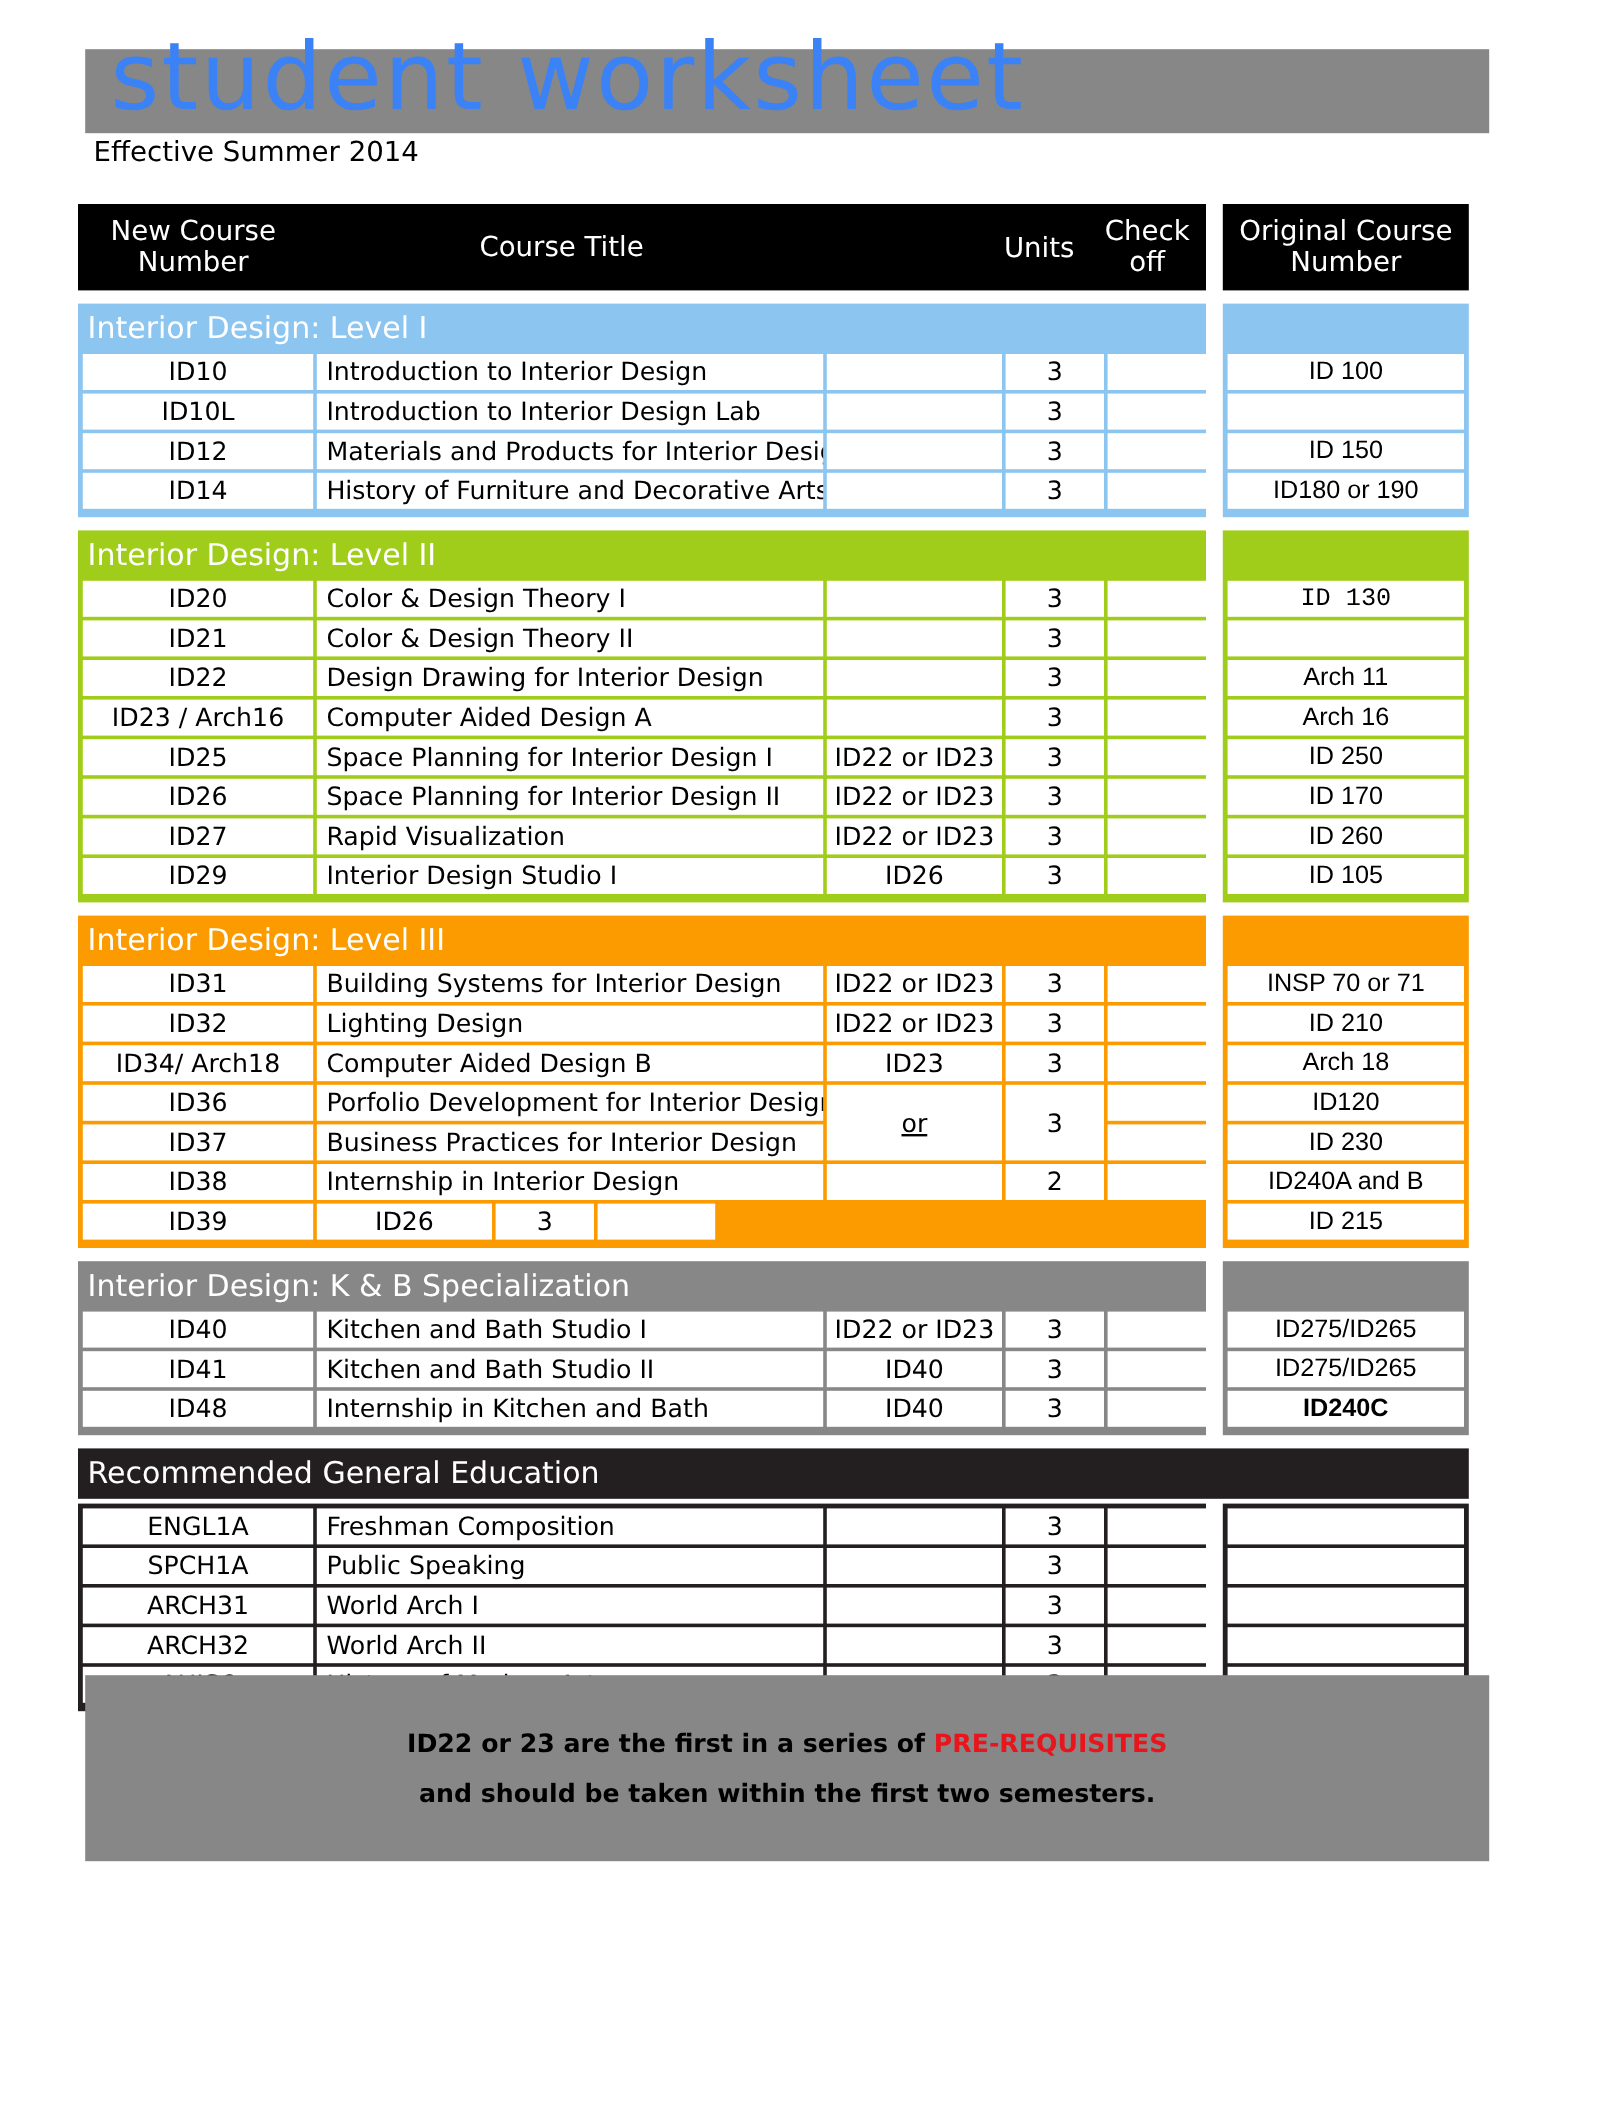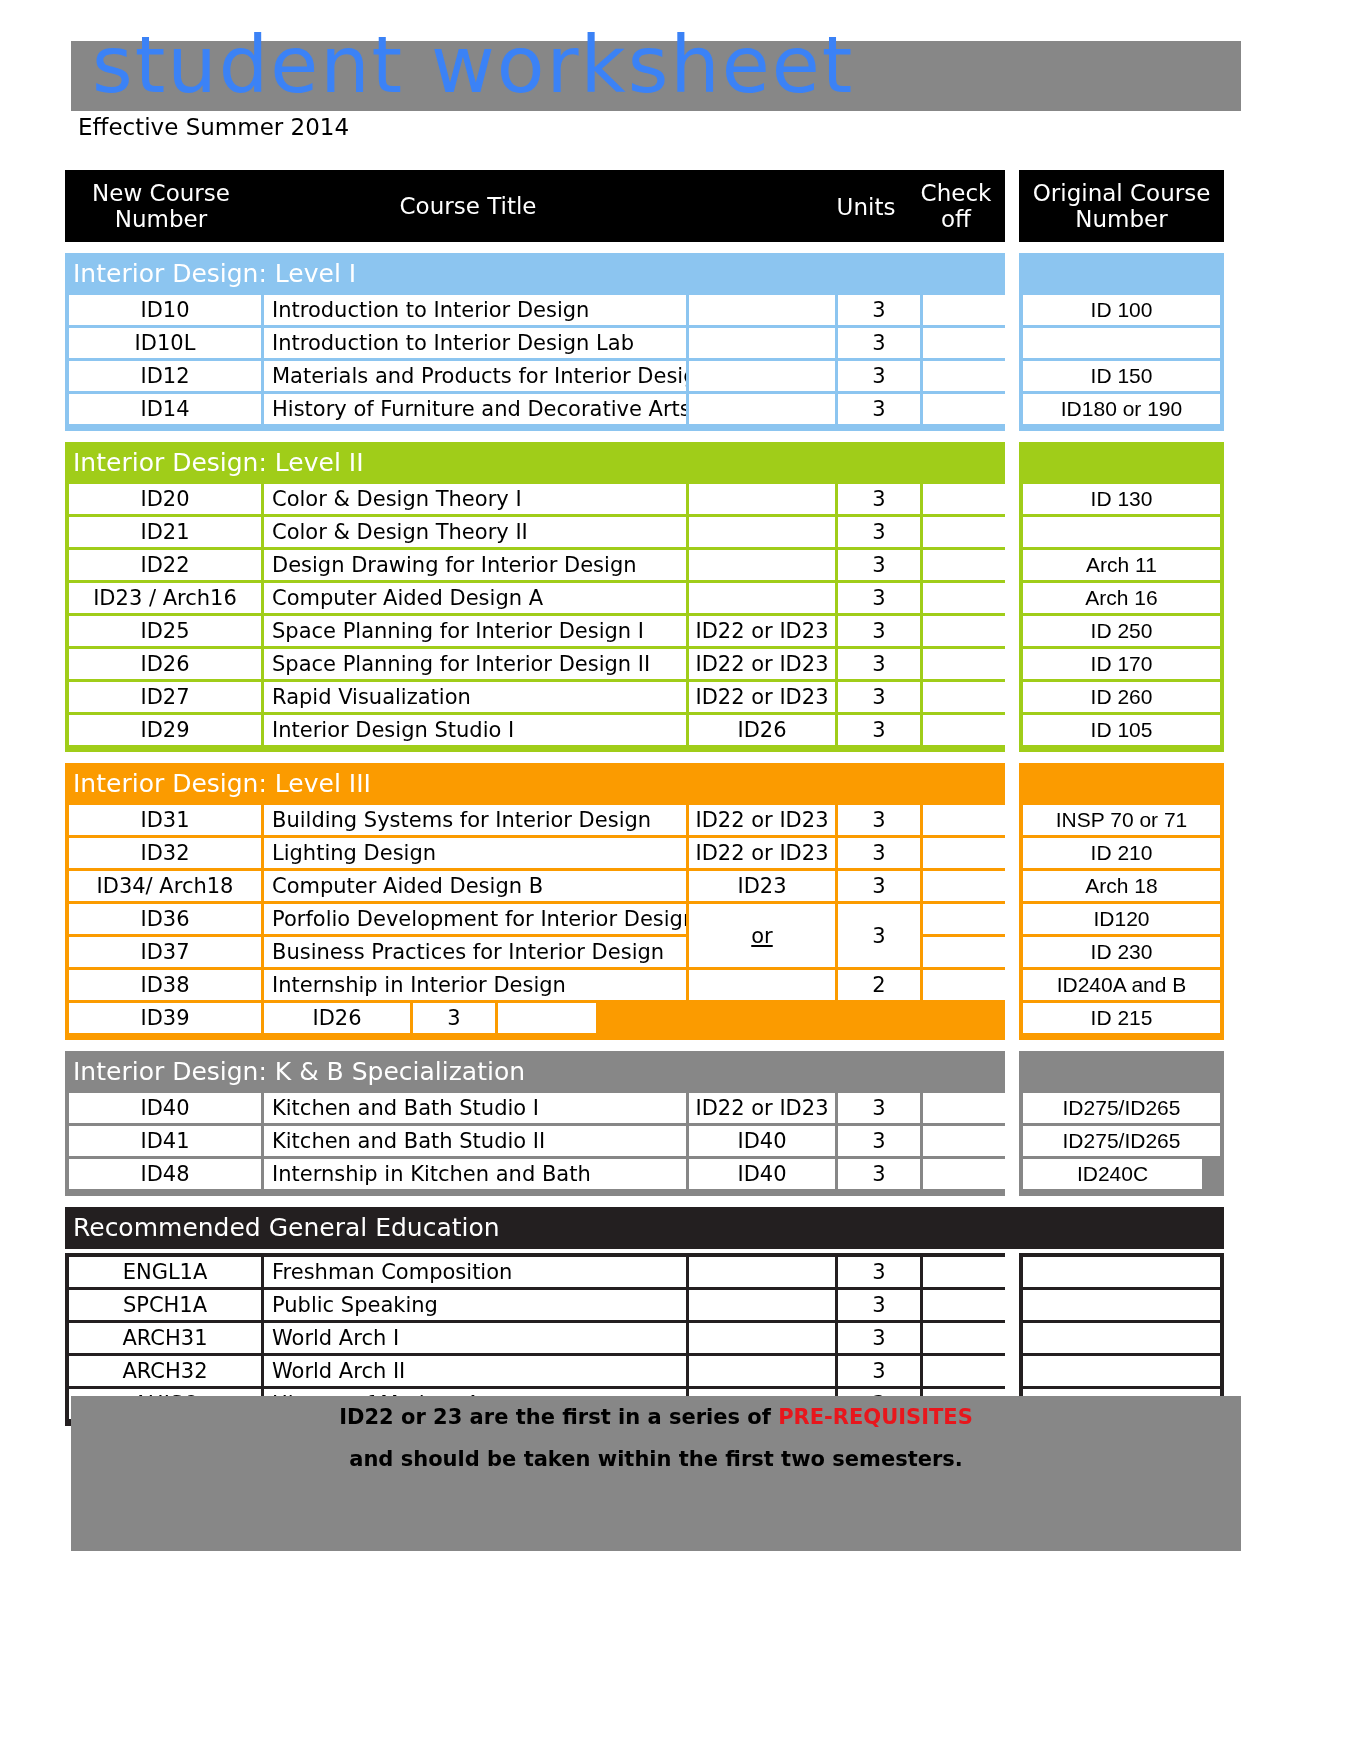--- a/index.html
+++ b/index.html
@@ -179,20 +179,21 @@
   .footer-note {
     position: absolute;
     left: 71px;
     top: 1396px;
     width: 1170px;
     height: 155px;
     background: #878787;
     display: flex;
     flex-direction: column;
     align-items: center;
+    justify-content: center;
   }
   .footer-line {
     font-family: "DejaVu Sans", sans-serif;
     font-size: 21px;
     font-weight: bold;
     color: #000000;
     text-align: center;
     line-height: 42px;
     white-space: nowrap;
   }
@@ -354,21 +355,21 @@
                   <div class="cell units c-units">3</div>
                   <div class="cell check c-check"></div>
                 </div>
               </div>
             </div>
             <div class="gap"></div>
             <div class="sec-right" style="background: rgb(160, 205, 25);">
               <div class="sec-band-right" style="height: 42px;"></div>
               <div class="rows-right">
                 <div class="row">
-                  <div class="cell orig" style="width: 204px;">ID 130</div>
+                  <div class="cell orig" style="width: 204px; font-family: Liberation Mono, monospace;">ID 130</div>
                 </div>
                 <div class="row">
                   <div class="cell orig" style="width: 197px;"></div>
                 </div>
                 <div class="row">
                   <div class="cell orig" style="width: 197px;">Arch 11</div>
                 </div>
                 <div class="row">
                   <div class="cell orig" style="width: 197px;">Arch 16</div>
                 </div>
@@ -510,21 +511,21 @@
             <div class="sec-right" style="background: rgb(135, 135, 135);">
               <div class="sec-band-right" style="height: 42px;"></div>
               <div class="rows-right">
                 <div class="row">
                   <div class="cell orig" style="width: 197px;">ID275/ID265</div>
                 </div>
                 <div class="row">
                   <div class="cell orig" style="width: 197px;">ID275/ID265</div>
                 </div>
                 <div class="row">
-                  <div class="cell orig" style="width: 179px;">ID240C</div>
+                  <div class="cell orig" style="width: 197px; font-weight: bold;">ID240C</div>
                 </div>
               </div>
             </div>
           </div>
         </div>
         <div class="section">
           <div class="ge-band-full" style="background: rgb(35, 31, 32);">
             <div class="sec-title">Recommended General Education</div>
           </div>
           <div class="section-inner" style="margin-top: 4px;">

